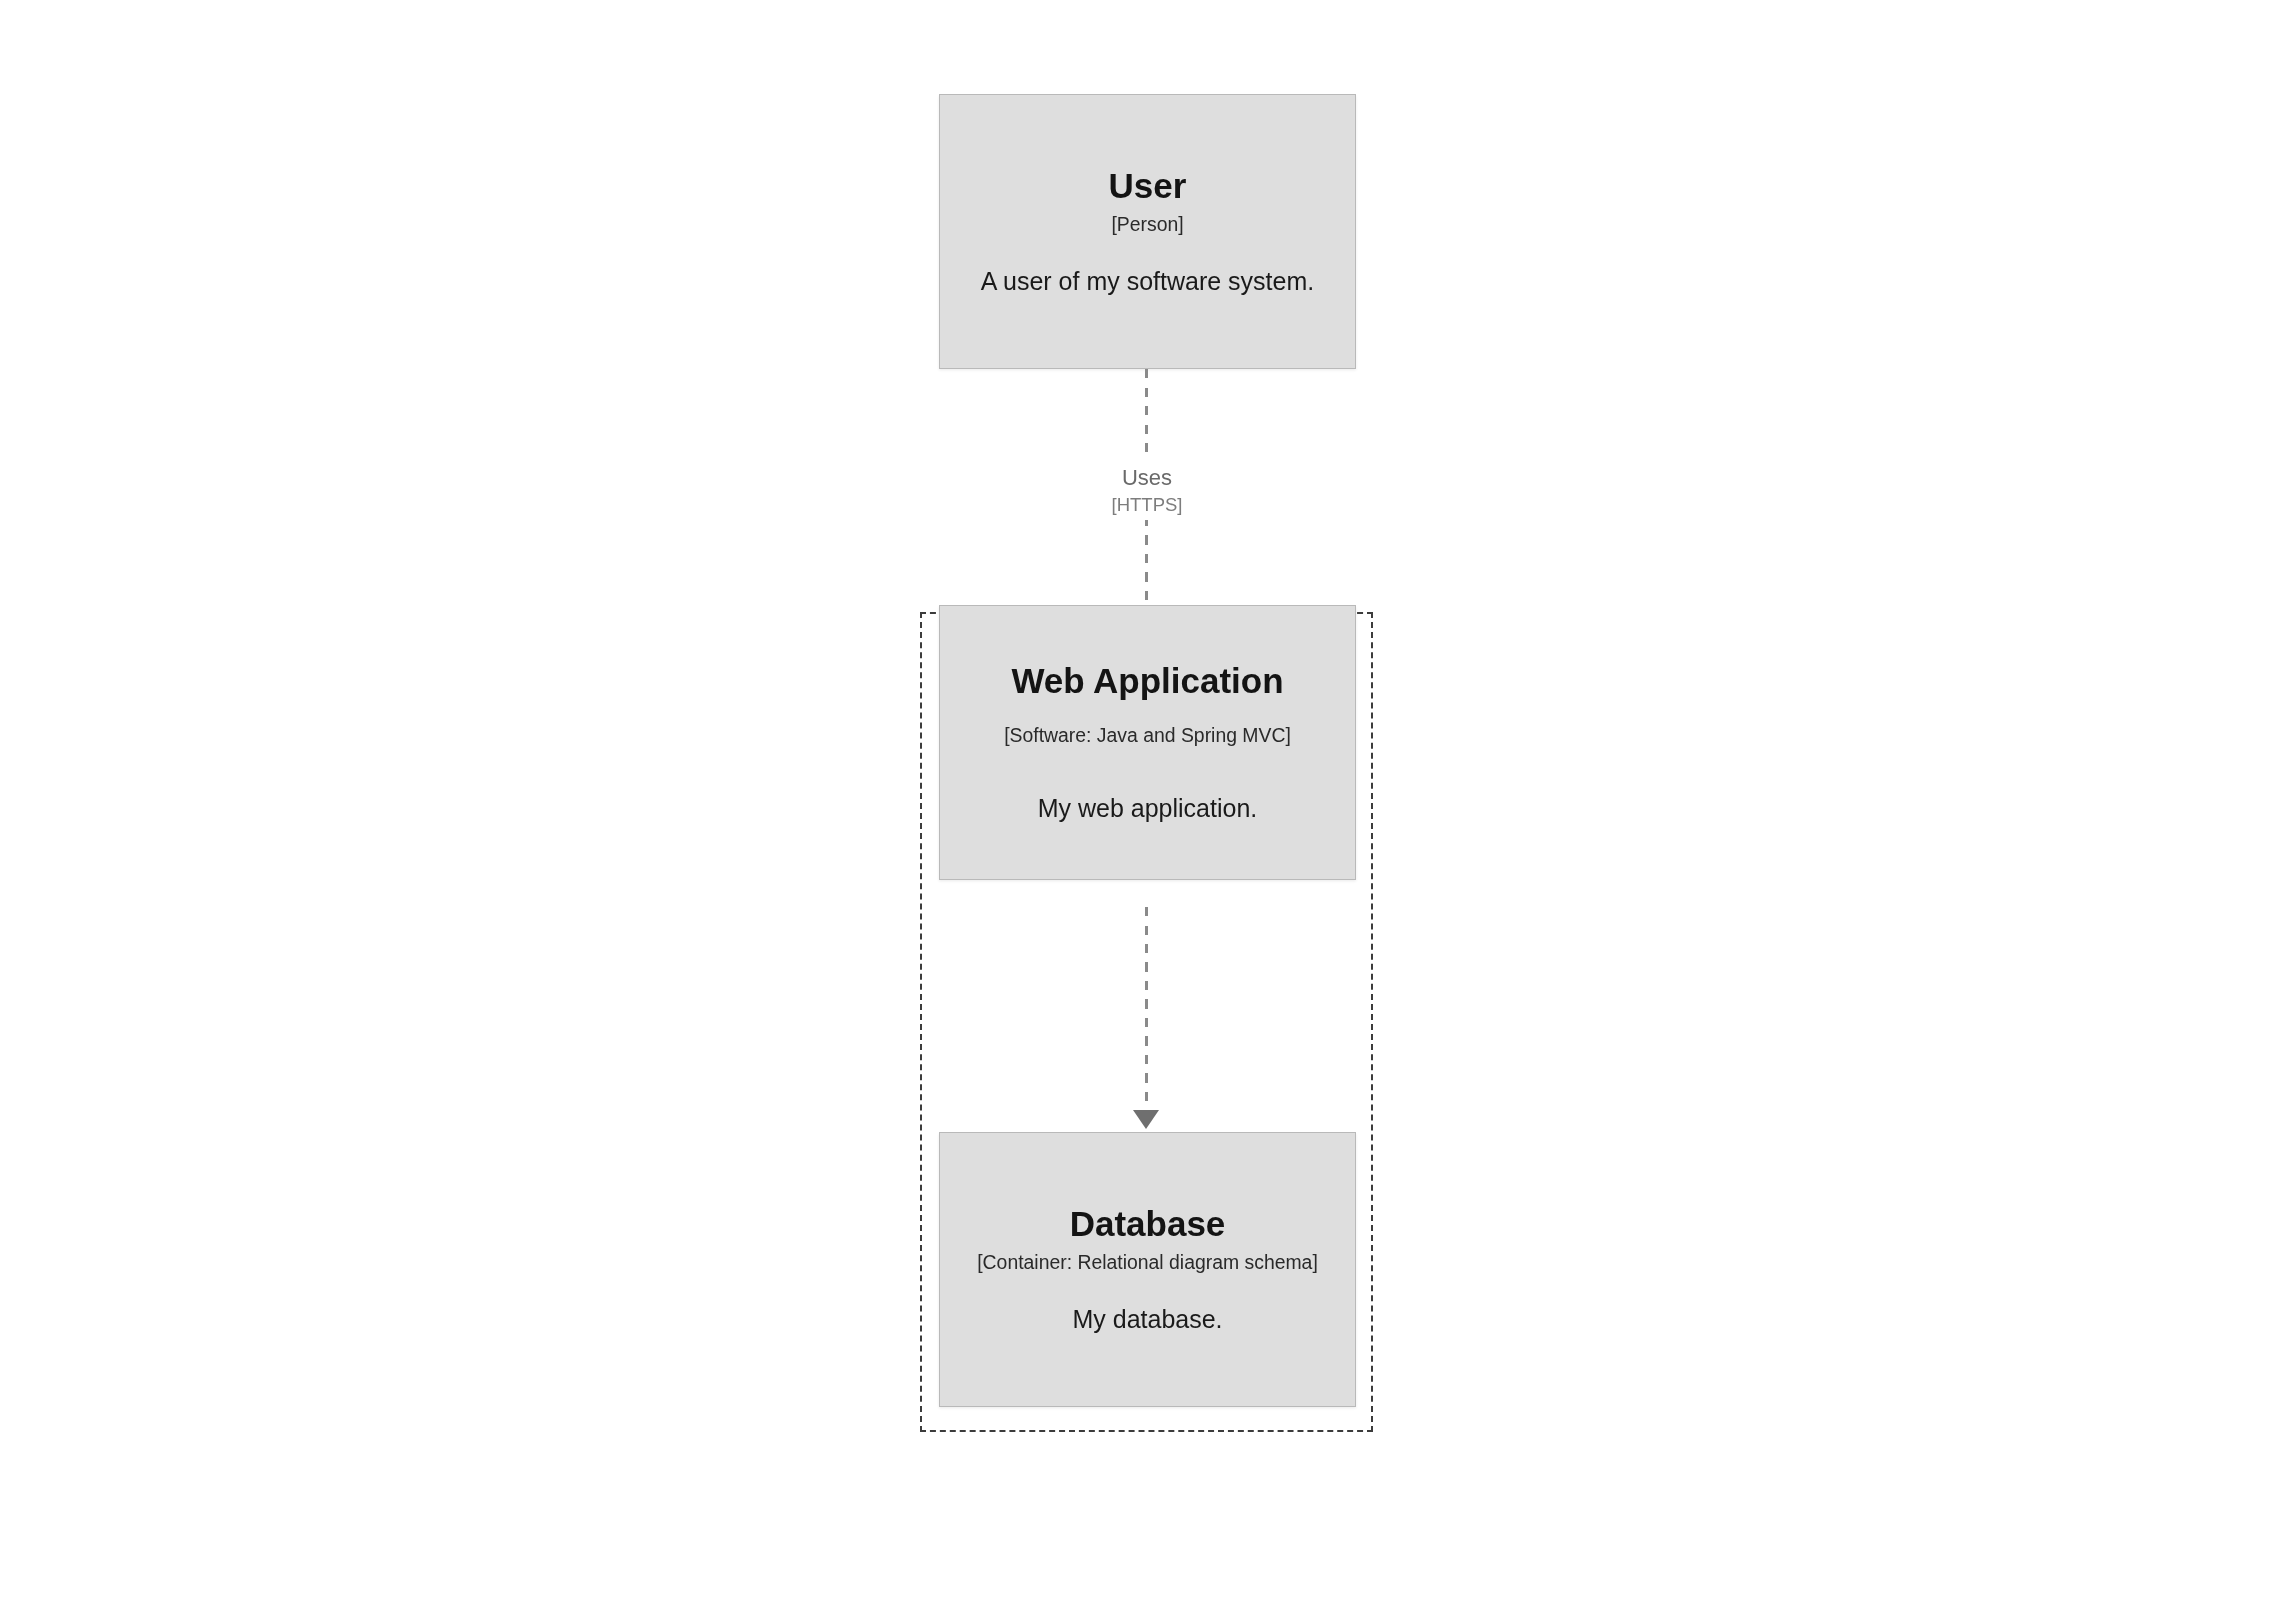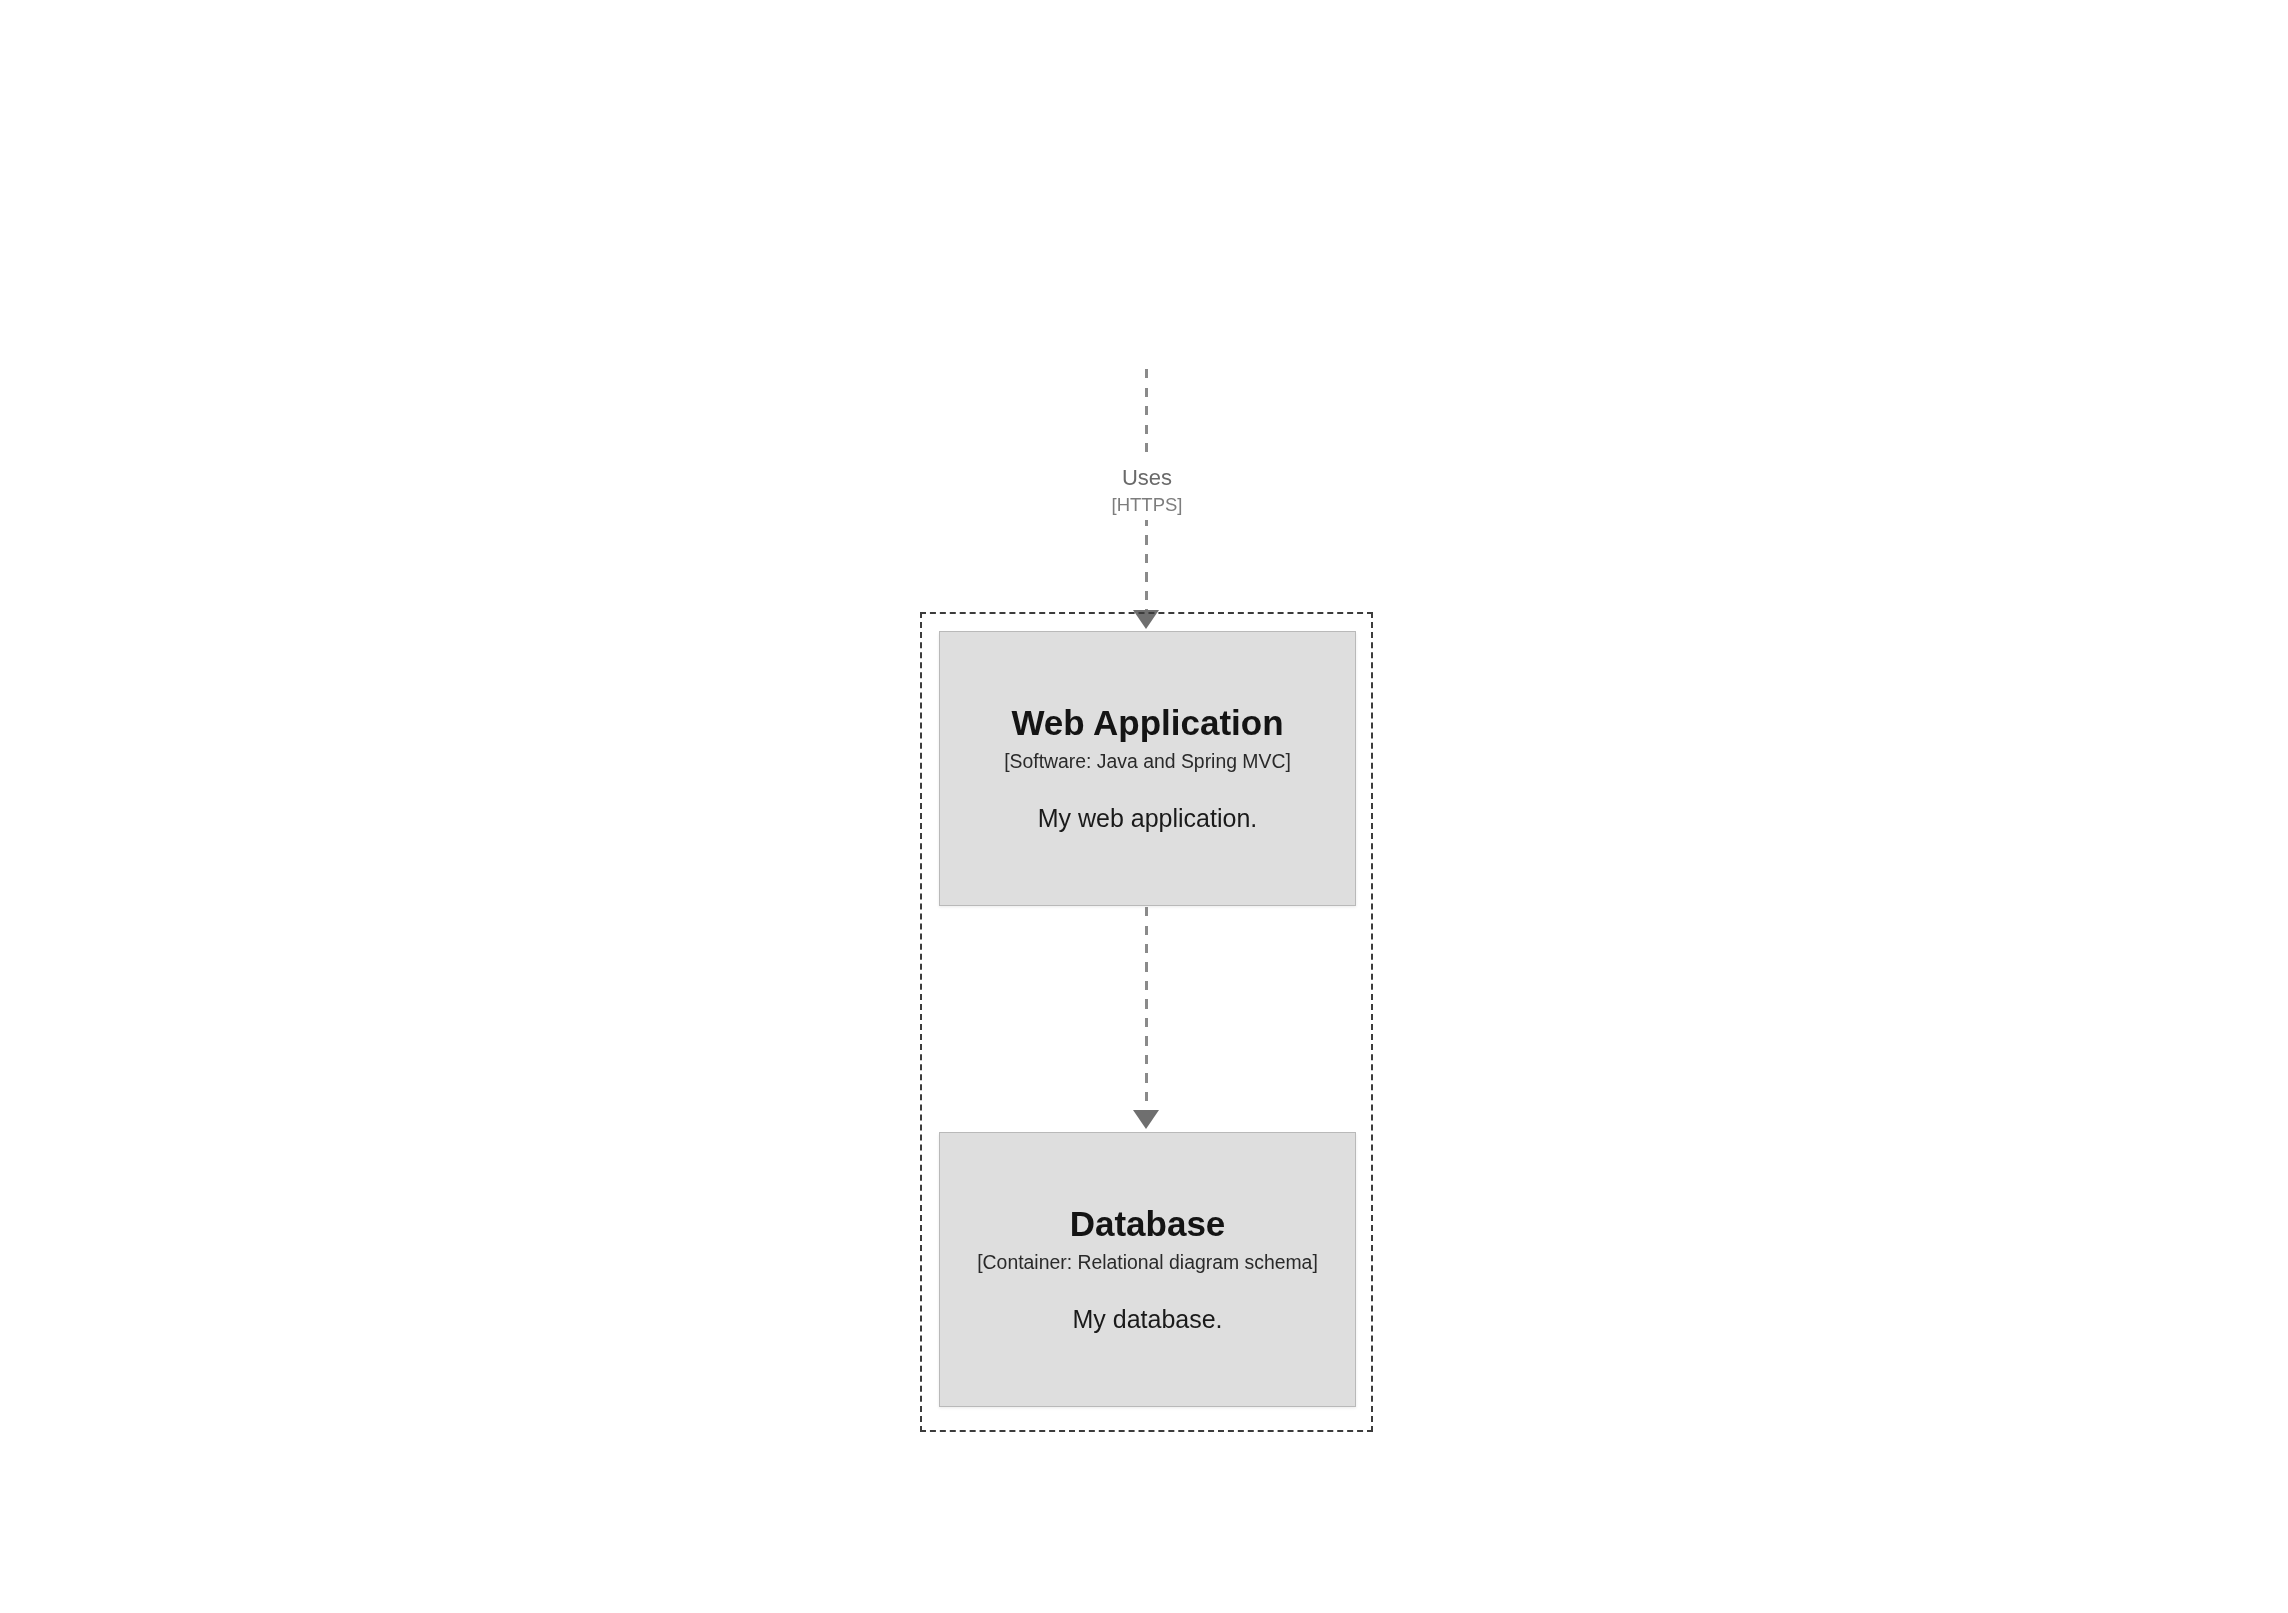--- a/index.html
+++ b/index.html
@@ -26,21 +26,21 @@
     border: 1.8px solid #b9b9b9;
     box-sizing: border-box;
     display: flex;
     flex-direction: column;
     align-items: center;
     justify-content: center;
     text-align: center;
     box-shadow: 0 1.8px 2.8px rgba(0,0,0,0.08);
   }
   .node-user      { top: 94px; }
-  .node-webapp    { top: 631px; }
+  .node-webapp    { top: 605px; gap: 16px; }
   .node-database  { top: 1132px; justify-content: center; }
 
   .node-title {
     font-size: 35px;
     font-weight: bold;
     color: #141414;
     line-height: 1.15;
   }
   .node-meta {
     font-size: 19.4px;
@@ -141,20 +141,25 @@
     transform-origin: left center;
     white-space: nowrap;
   }
   .footer-sub.modified { margin-top: 1.8px; }
 </style>
 </head>
 <body>
 
 <div class="canvas">
 
+  <div class="node node-user">
+    <div class="node-title">User</div>
+    <div class="node-meta">[Person]</div>
+    <div class="node-desc">A user of my software system.</div>
+  </div>
 
   <div class="rel-line rel-line-1"></div>
   <div class="arrowhead arrowhead-1"></div>
   <div class="rel-label rel-label-1">
     <div class="rel-name">Uses</div>
     <div class="rel-tech">[HTTPS]</div>
   </div>
 
   <div class="boundary"></div>
 

